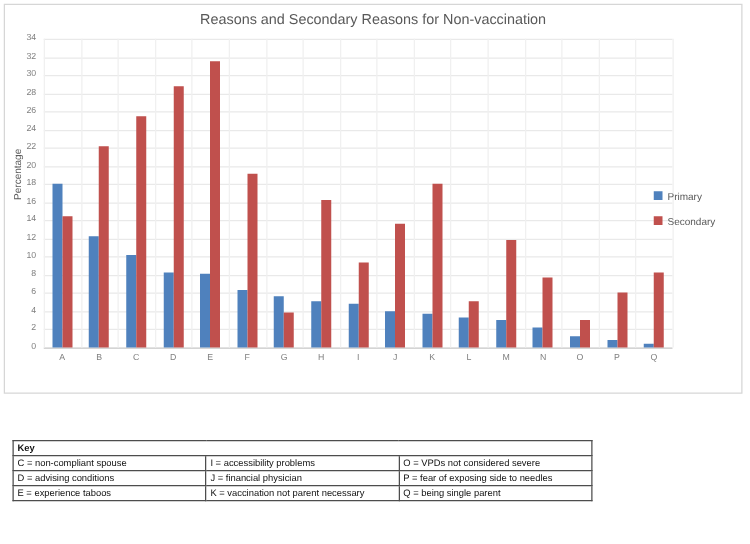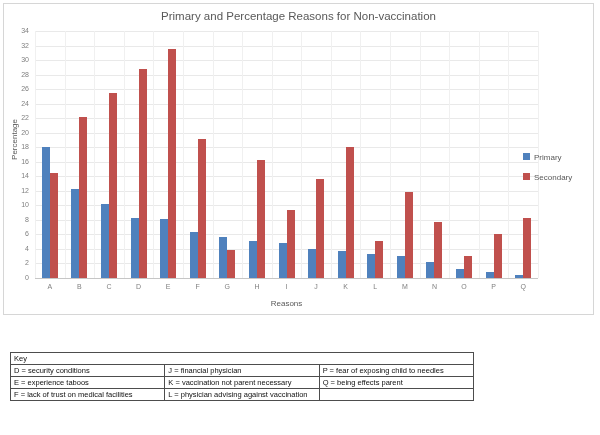--- a/index.html
+++ b/index.html
@@ -46,28 +46,28 @@
   .legend-label { font-size:8px; color:#595959; white-space:nowrap; }
   .key-table {
     position:absolute; left:10px; top:352px; width:464px;
     border-collapse:collapse; table-layout:fixed;
   }
   .key-table td {
     border:1px solid #4d4d4d; font-size:7.5px; color:#111;
     padding:1px 3px; height:9px; overflow:hidden; white-space:nowrap;
     vertical-align:middle;
   }
-  .key-table td.key-head { font-weight:normal;margin-top:22px; }
+  .key-table td.key-head { font-weight:bold;margin-top:22px; }
   .c1 { width:143px; } .c2 { width:159px; } .c3 { width:162px; }
 </style>
 </head>
 <body>
 
 <div class="chart-panel">
-  <div class="chart-title">Primary and Percentage Reasons for Non-vaccination</div>
+  <div class="chart-title">Reasons and Secondary Reasons for Non-vaccination</div>
   <div class="axis-ylabel">Percentage</div>
   <div class="yaxis">
       <div class="ytick" style="top: 247px;">0</div>
       <div class="ytick" style="top: 232.471px;">2</div>
       <div class="ytick" style="top: 217.941px;">4</div>
       <div class="ytick" style="top: 203.412px;">6</div>
       <div class="ytick" style="top: 188.882px;">8</div>
       <div class="ytick" style="top: 174.353px;">10</div>
       <div class="ytick" style="top: 159.824px;">12</div>
       <div class="ytick" style="top: 145.294px;">14</div>
@@ -165,47 +165,46 @@
       <div class="xtick" style="left: 251.5px;">I</div>
       <div class="xtick" style="left: 281.088px;">J</div>
       <div class="xtick" style="left: 310.676px;">K</div>
       <div class="xtick" style="left: 340.265px;">L</div>
       <div class="xtick" style="left: 369.853px;">M</div>
       <div class="xtick" style="left: 399.441px;">N</div>
       <div class="xtick" style="left: 429.029px;">O</div>
       <div class="xtick" style="left: 458.618px;">P</div>
       <div class="xtick" style="left: 488.206px;">Q</div>
     </div>
-  <div class="axis-xlabel">Reasons</div>
   <div class="legend">
       <div class="legend-item">
         <div class="legend-swatch" style="background: rgb(79, 129, 189);"></div>
         <div class="legend-label">Primary</div>
       </div>
       <div class="legend-item">
         <div class="legend-swatch" style="background: rgb(192, 80, 77);"></div>
         <div class="legend-label">Secondary</div>
       </div>
     </div>
 </div>
 
 <table class="key-table">
   <tbody>
       <tr>
         <td colspan="3" class="key-head">Key</td>
       </tr>
       <tr>
-        <td class="c1">D = security conditions</td>
+        <td class="c1">C = non-compliant spouse</td>
+        <td class="c2">I = accessibility problems</td>
+        <td class="c3">O = VPDs not considered severe</td>
+      </tr>
+      <tr>
+        <td class="c1">D = advising conditions</td>
         <td class="c2">J = financial physician</td>
-        <td class="c3">P = fear of exposing child to needles</td>
+        <td class="c3">P = fear of exposing side to needles</td>
       </tr>
       <tr>
         <td class="c1">E = experience taboos</td>
         <td class="c2">K = vaccination not parent necessary</td>
-        <td class="c3">Q = being effects parent</td>
-      </tr>
-      <tr>
-        <td class="c1">F = lack of trust on medical facilities</td>
-        <td class="c2">L = physician advising against vaccination</td>
-        <td class="c3"></td>
+        <td class="c3">Q = being single parent</td>
       </tr>
     </tbody>
 </table>
 
 </body></html>

